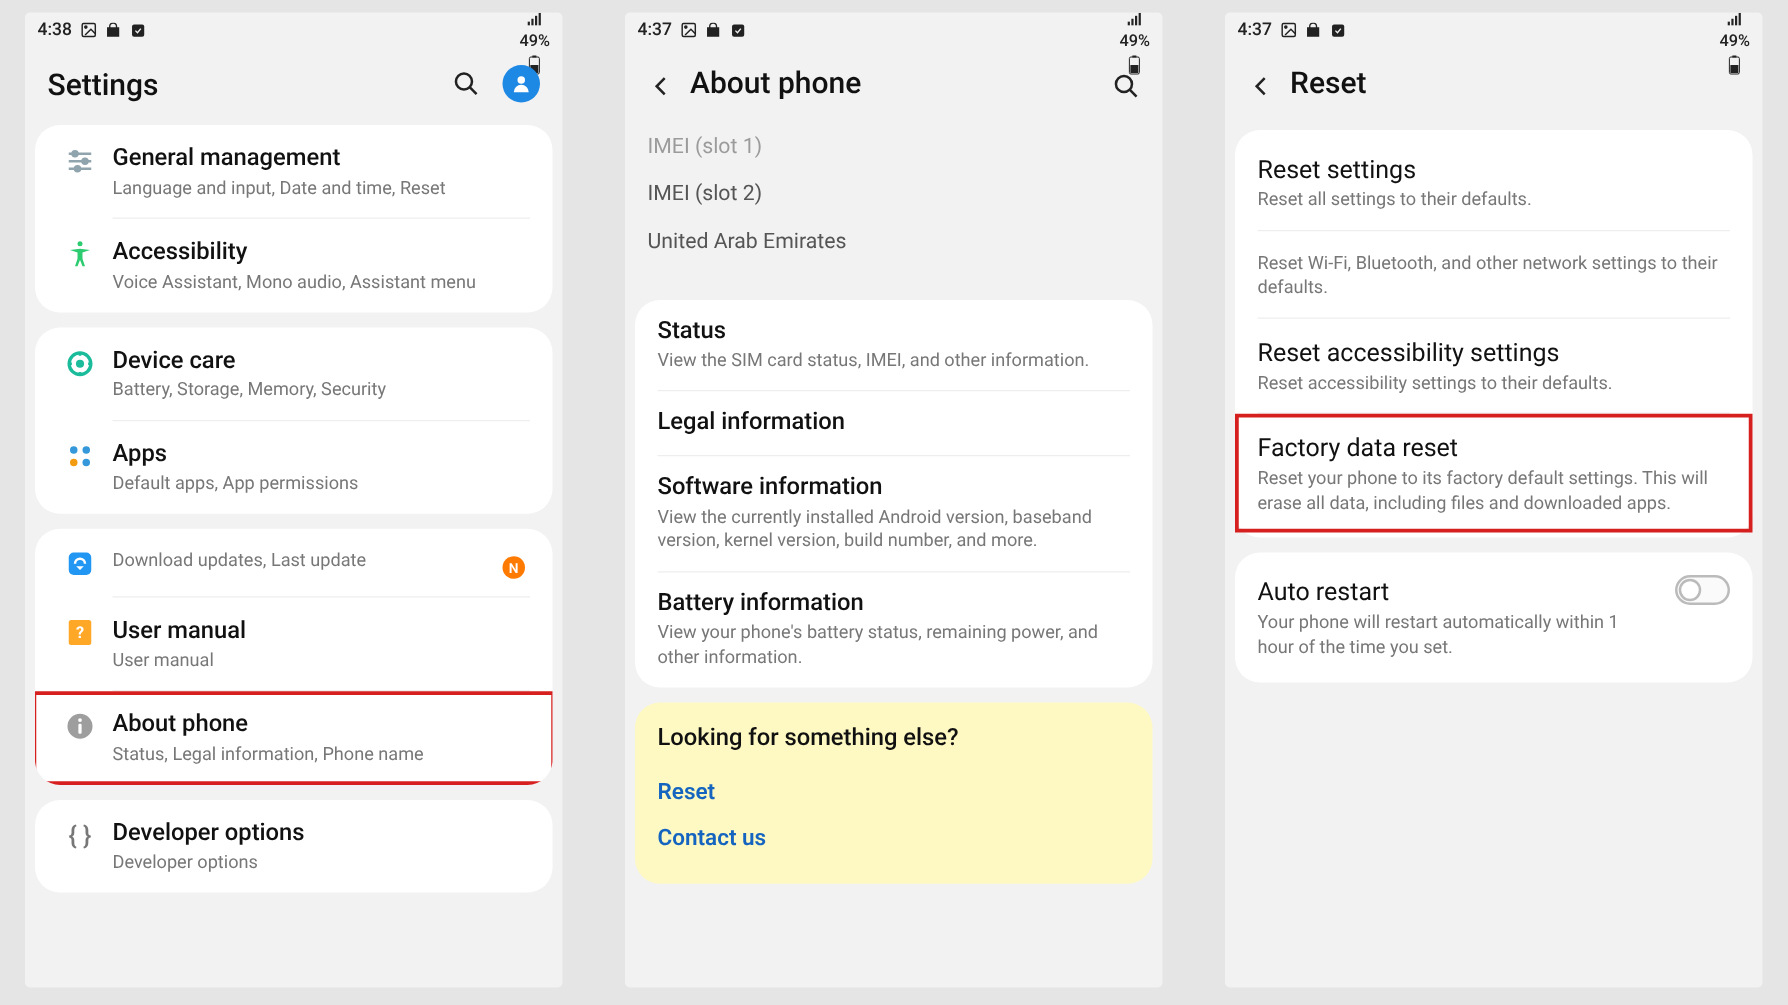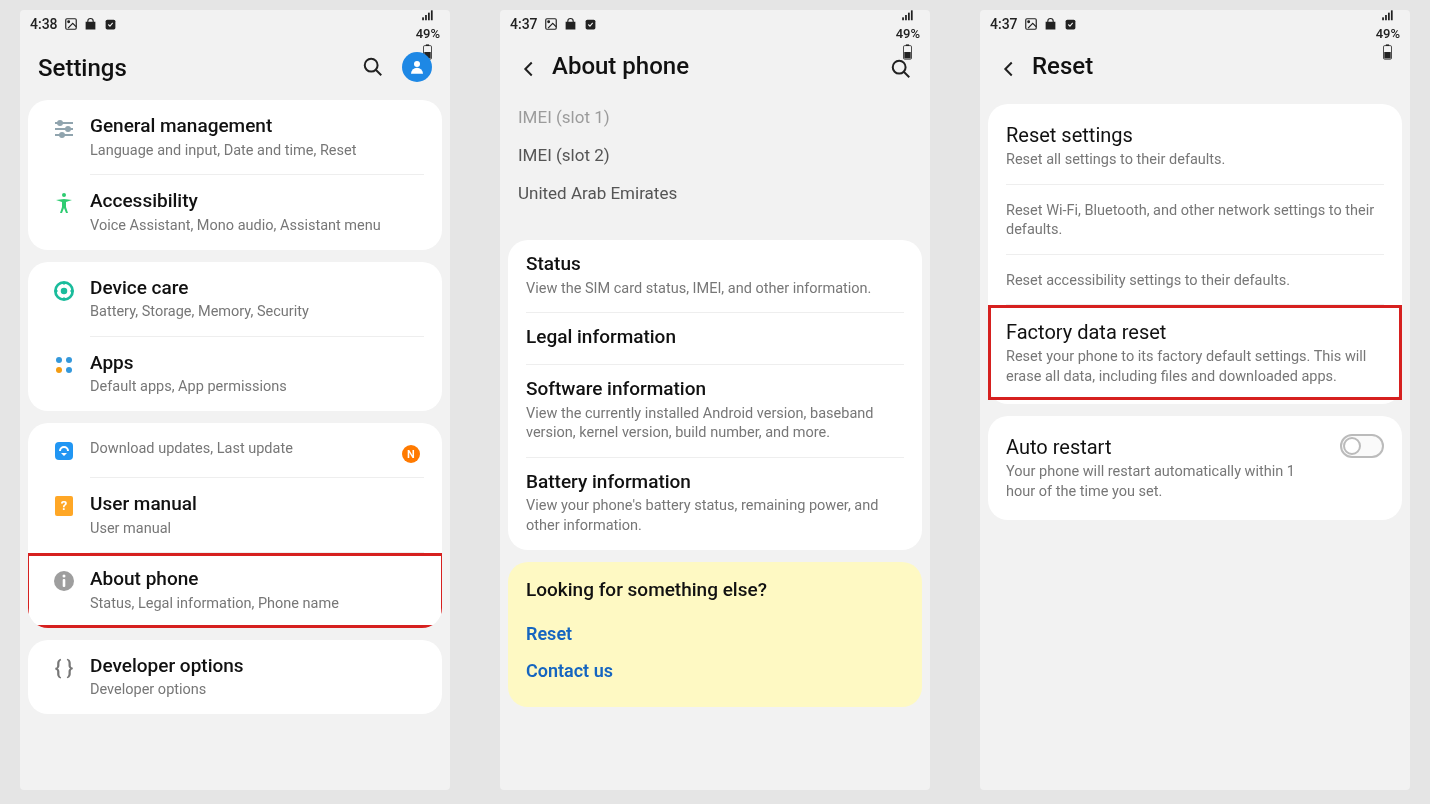--- a/index.html
+++ b/index.html
@@ -546,20 +546,21 @@
     <div class="reset-row">
       <div class="reset-title">Reset settings</div>
       <div class="reset-sub">Reset all settings to their defaults.</div>
     </div>
     <div class="divider-full" style="margin-left:0;margin-right:0"></div>
     <div class="reset-row">
       <div class="reset-sub">Reset Wi-Fi, Bluetooth, and other network settings to their defaults.</div>
     </div>
     <div class="divider-full" style="margin-left:0;margin-right:0"></div>
     <div class="reset-row">
+      <div class="reset-title">Reset accessibility settings</div>
       <div class="reset-sub">Reset accessibility settings to their defaults.</div>
     </div>
     <div class="divider-full" style="margin-left:0;margin-right:0"></div>
     <div class="reset-row" style="position:relative; margin-left:-18px; padding-left:18px; margin-right:-18px; padding-right:18px;">
       <div class="reset-title">Factory data reset</div>
       <div class="reset-sub">Reset your phone to its factory default settings. This will erase all data, including files and downloaded apps.</div>
       <div style="position:absolute; left:0; right:0; top:0; bottom:0; border:3px solid #d6201f; pointer-events:none"></div>
     </div>
   </div>
 

